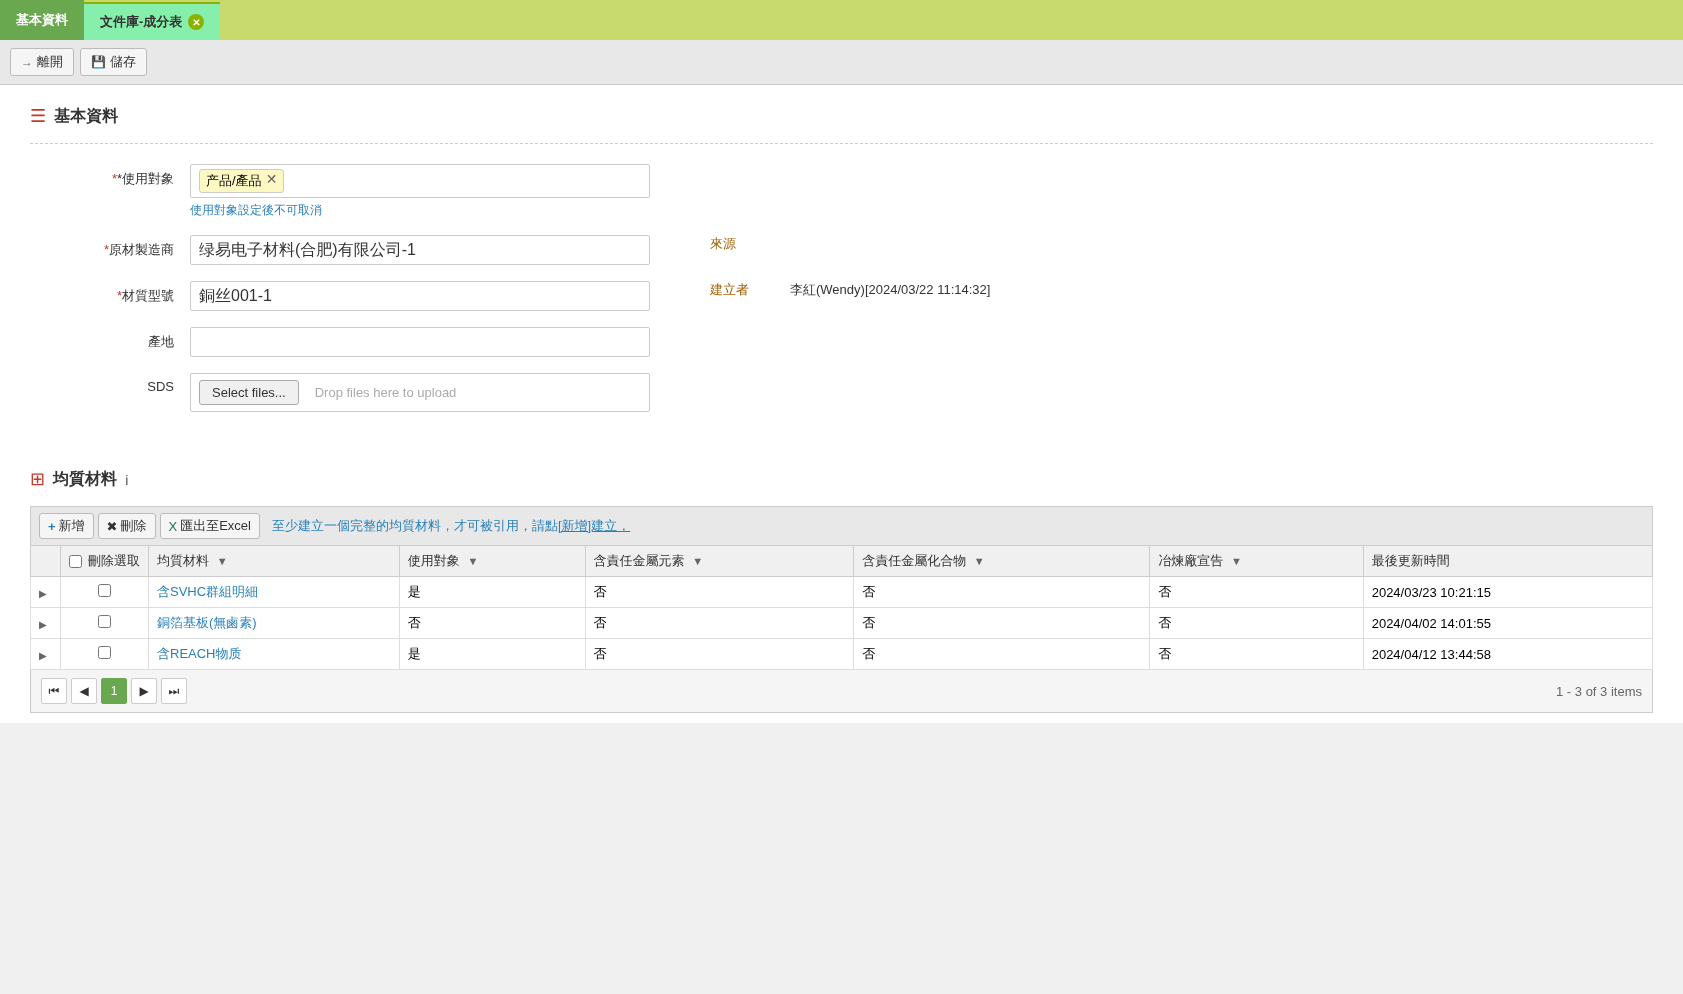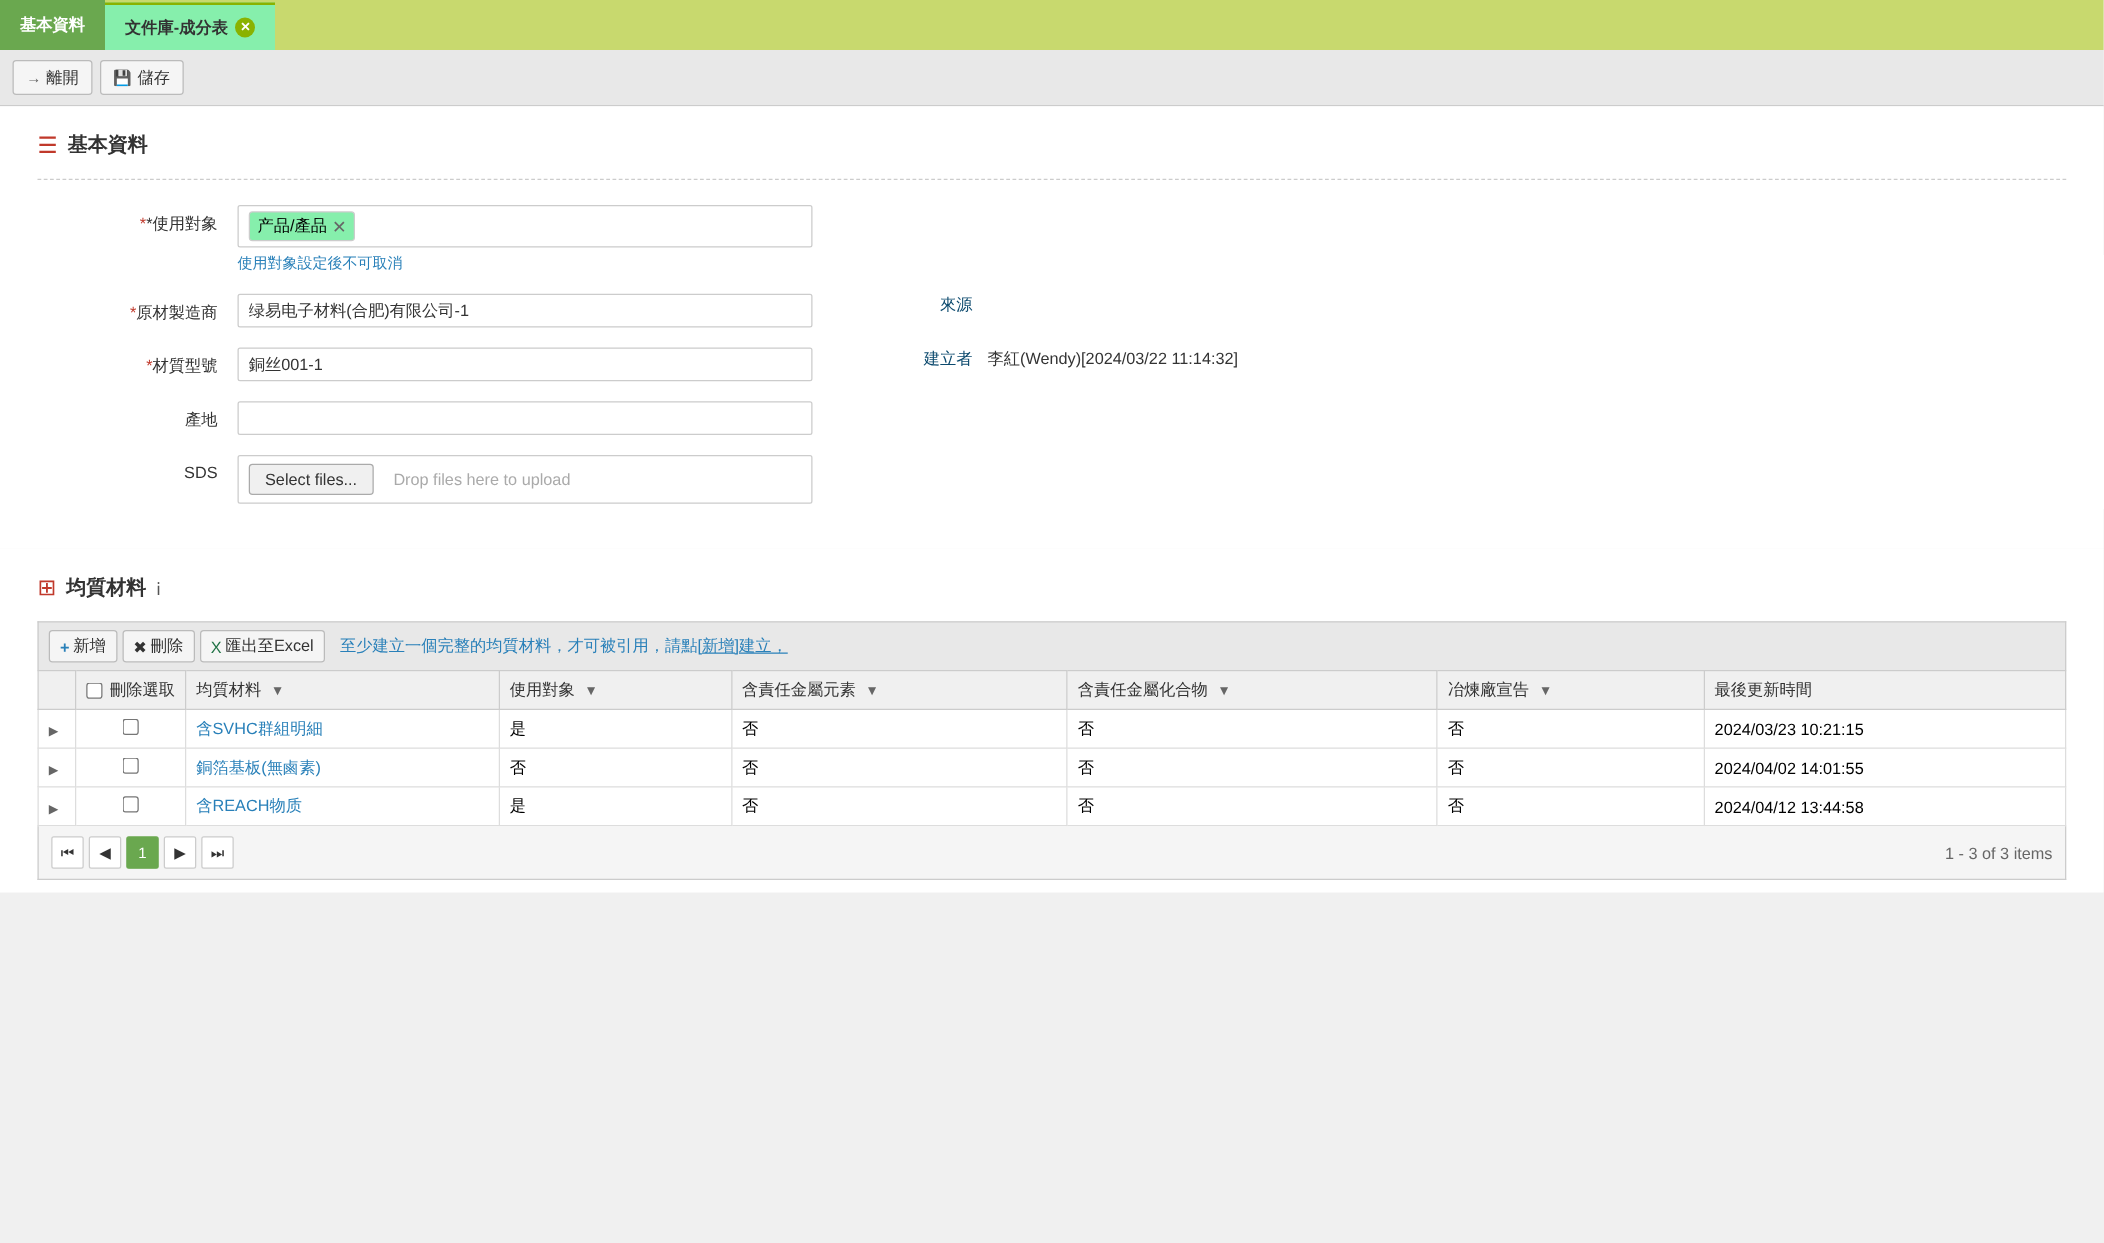--- a/index.html
+++ b/index.html
@@ -110,55 +110,55 @@
     }
     .form-control-wrap {
       flex: 1;
       max-width: 460px;
     }
     .form-input {
       width: 100%;
       padding: 5px 8px;
       border: 1px solid #ccc;
       border-radius: 2px;
-      font-size: 13px;
+      font-size: 16px;
       color: #333;
     }
     .form-meta {
       margin-left: 60px;
       flex: 1;
     }
     .meta-row {
       display: flex;
       margin-bottom: 8px;
       align-items: center;
     }
     .meta-label {
       width: 80px;
-      text-align: right;
+      text-align: left;
       padding-right: 12px;
-      color: #0c4a6e;
+      color: #a16207;
     }
     .meta-value {
       color: #333;
     }
 
     
     .tag-input {
       display: flex;
       align-items: center;
       border: 1px solid #ccc;
       border-radius: 2px;
       padding: 4px 8px;
       background: #fff;
     }
     .tag {
       display: inline-flex;
-      align-items: center;
-      background: #86efac;
+      align-items: flex-start;
+      background: #fef9c3;
       border: 1px solid #ccc;
       border-radius: 3px;
       padding: 2px 6px;
       font-size: 12px;
       gap: 4px;
     }
     .tag-remove {
       cursor: pointer;
       color: #666;
       font-size: 14px;

